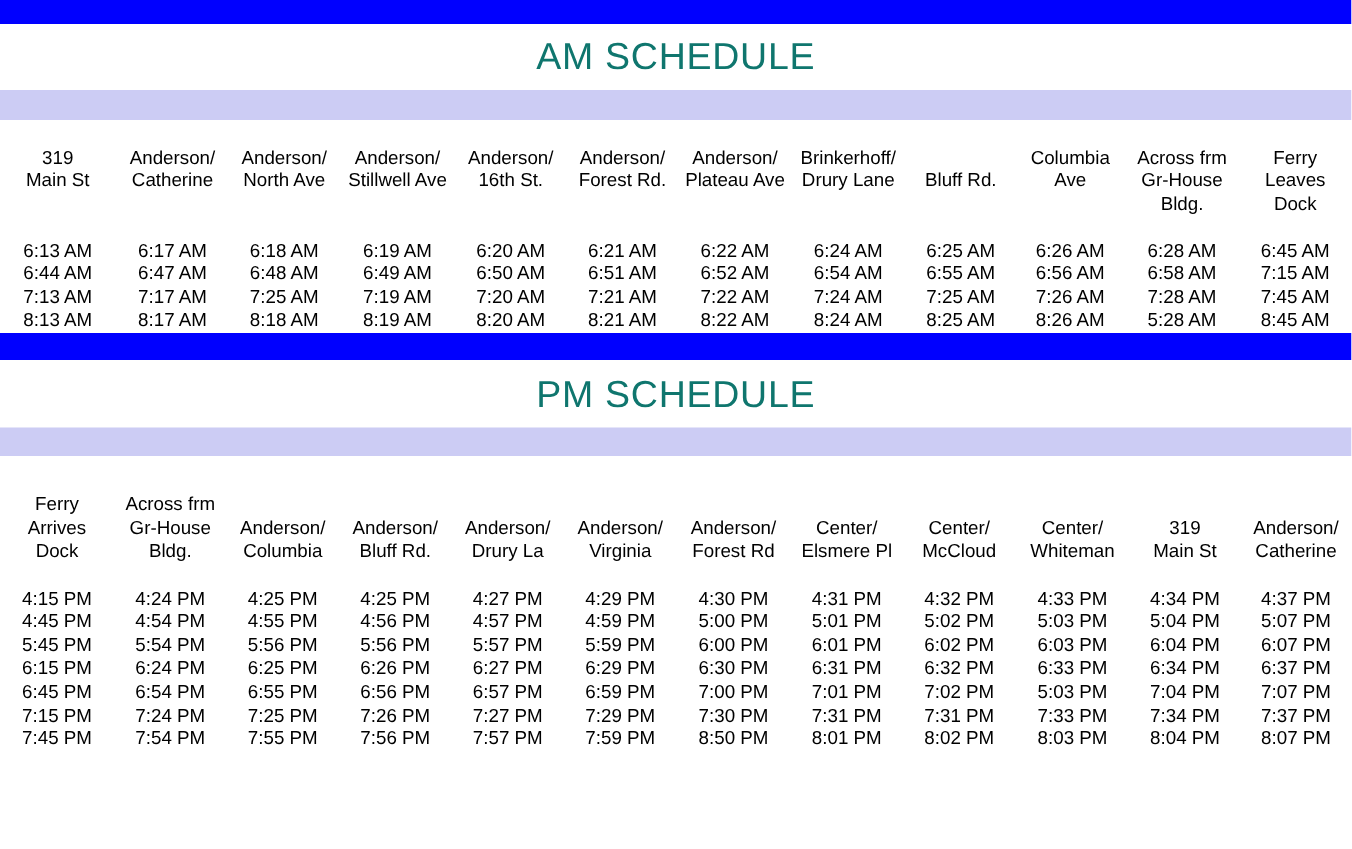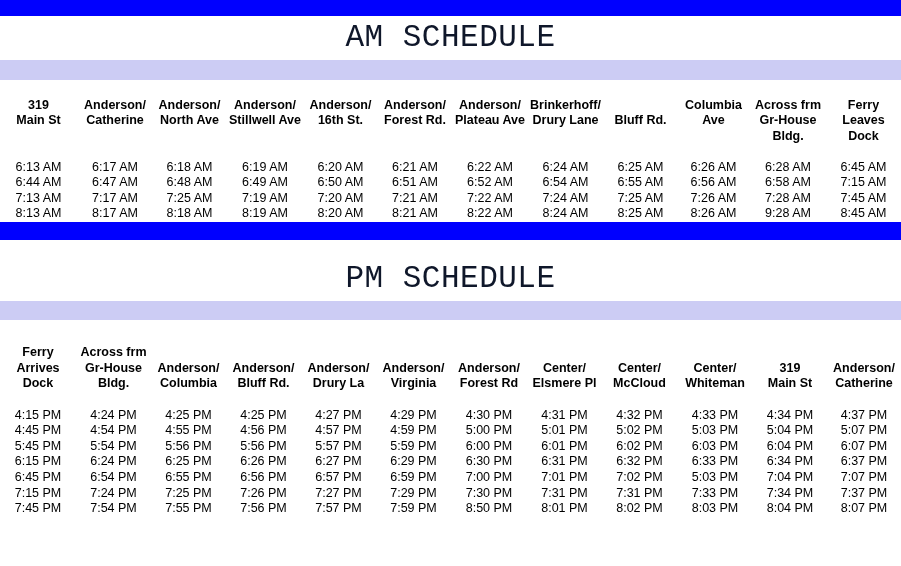--- a/index.html
+++ b/index.html
@@ -25,29 +25,29 @@
   .blue-bar {
     width: 100%;
     background: #0000FF;
   }
   .blue-bar.am { height: 16px; }
   .blue-bar.pm { height: 18px; }
 
   
   .section-title {
     text-align: center;
-    font-family: Liberation Mono, monospace;
-    font-size: 31px;
+    font-family: Liberation Sans, sans-serif;
+    font-size: 25px;
     font-weight: 400;
     letter-spacing: 0.5px;
-    color: #0f172a;
+    color: #0f766e;
     line-height: 38px;
   }
   .title-am { padding-top: 3px; padding-bottom: 3px; }
-  .title-pm { padding-top: 20px; padding-bottom: 3px; }
+  .title-pm { padding-top: 4px; padding-bottom: 3px; }
 
   
   .lav-band {
     width: 100%;
     background: #CCCCF4;
   }
   .lav-band.am { height: 20px; }
   .lav-band.pm { height: 19px; }
 
   
@@ -59,21 +59,21 @@
   table.sched th,
   table.sched td {
     text-align: center;
     vertical-align: bottom;
     padding: 0;
     border: 0;
     white-space: nowrap;
   }
   table.sched th {
     font-size: 12.5px;
-    font-weight: bold;
+    font-weight: normal;
     line-height: 15.5px;
     padding-bottom: 0px;
     vertical-align: bottom;
   }
   table.sched th .hl { display: block; }
   table.sched td {
     font-size: 12.5px;
     font-weight: normal;
     line-height: 15.6px;
   }
@@ -250,21 +250,21 @@
           <td>8:13 AM</td>
           <td>8:17 AM</td>
           <td>8:18 AM</td>
           <td>8:19 AM</td>
           <td>8:20 AM</td>
           <td>8:21 AM</td>
           <td>8:22 AM</td>
           <td>8:24 AM</td>
           <td>8:25 AM</td>
           <td>8:26 AM</td>
-          <td>9:28 AM</td>
+          <td>5:28 AM</td>
           <td>8:45 AM</td>
         </tr>
       </tbody>
   </table>
 
   <div class="blue-bar pm" style="background: rgb(0, 0, 255);"></div>
 
   <div class="section-title title-pm">PM SCHEDULE</div>
 
   <div class="lav-band pm" style="background: rgb(204, 204, 244);"></div>

